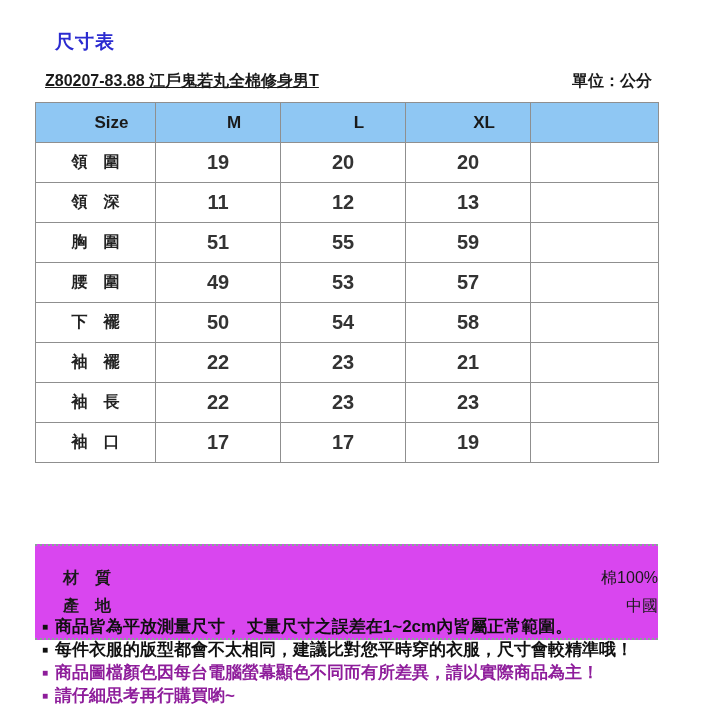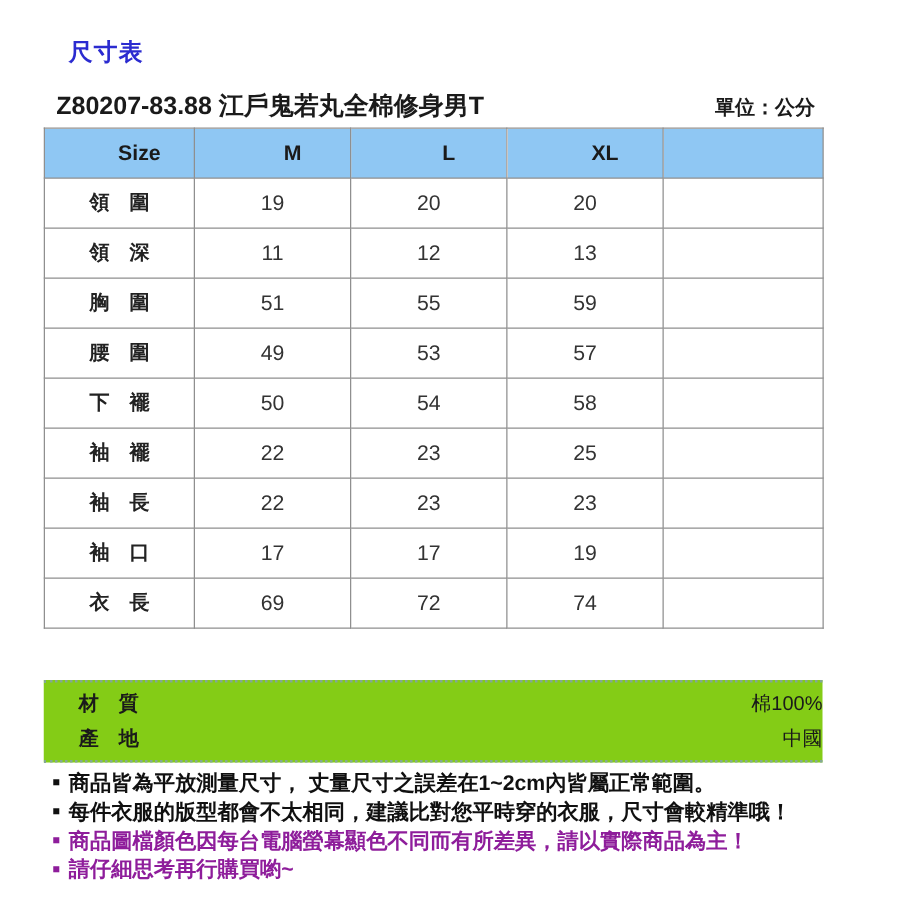--- a/index.html
+++ b/index.html
@@ -31,21 +31,21 @@
     top: 71px;
     width: 607px;
     display: flex;
     align-items: baseline;
     font-weight: 700;
     font-size: 16px;
     color: #1a1a1a;
     white-space: nowrap;
   }
   .plabel { width: 113px; letter-spacing: 1px; }
-  .pvalue { font-size: 20px; }
+  .pvalue { font-size: 16px; text-decoration: underline; }
   .punit  { margin-left: auto; }
 
   table.size-table {
     position: absolute;
     left: 35px;
     top: 102px;
     width: 623px;
     border-collapse: collapse;
     table-layout: fixed;
   }
@@ -63,35 +63,35 @@
     font-weight: 700;
     color: #1a1a1a;
     padding-left: 32px;
   }
   .size-table td.lab {
     font-size: 16px;
     font-weight: 700;
     color: #222222;
   }
   .size-table td.val {
-    font-size: 17px;
-    font-weight: 400;
+    font-size: 20px;
+    font-weight: 700;
     color: #333333;
   }
 
   .info-section {
     position: absolute;
     left: 35px;
     top: 544px;
     width: 623px;
     box-sizing: border-box;
-    background: #84cc16;
+    background: #d946ef;
     border-top: 2px dotted #84a894;
     border-bottom: 2px dotted #84a894;
-    padding: 3px 0;
+    padding: 18px 0;
   }
   .info-row {
     display: flex;
     align-items: center;
     height: 28px;
   }
   .ilabel {
     width: 120px;
     padding-left: 28px;
     box-sizing: border-box;
@@ -191,42 +191,35 @@
           <td class="lab">下　襬</td>
           <td class="val">50</td>
           <td class="val">54</td>
           <td class="val">58</td>
           <td class="val"></td>
         </tr>
         <tr>
           <td class="lab">袖　襬</td>
           <td class="val">22</td>
           <td class="val">23</td>
-          <td class="val">25</td>
+          <td class="val">21</td>
           <td class="val"></td>
         </tr>
         <tr>
           <td class="lab">袖　長</td>
           <td class="val">22</td>
           <td class="val">23</td>
           <td class="val">23</td>
           <td class="val"></td>
         </tr>
         <tr>
           <td class="lab">袖　口</td>
           <td class="val">17</td>
           <td class="val">17</td>
           <td class="val">19</td>
-          <td class="val"></td>
-        </tr>
-        <tr>
-          <td class="lab">衣　長</td>
-          <td class="val">69</td>
-          <td class="val">72</td>
-          <td class="val">74</td>
           <td class="val"></td>
         </tr>
       </tbody>
   </table>
 
   <div class="info-section">
     <div class="info-row">
       <span class="ilabel">材　質</span>
       <span class="ivalue">棉100%</span>
     </div>

